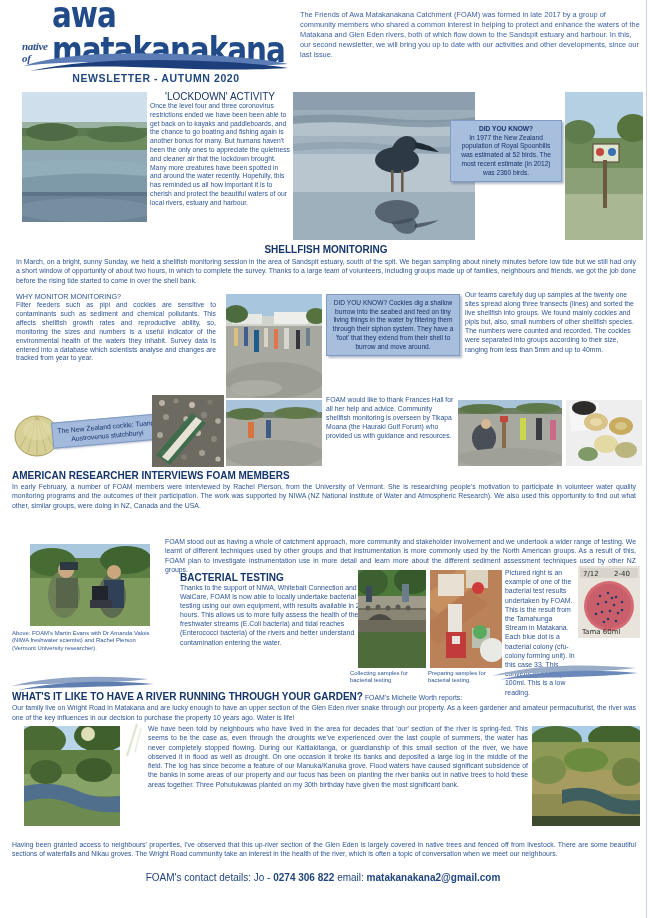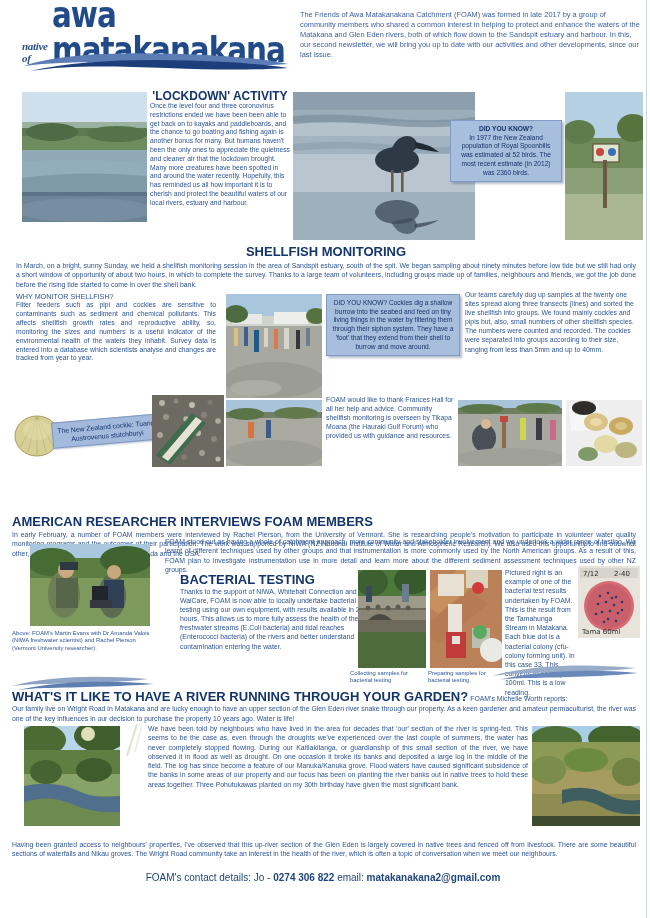--- a/index.html
+++ b/index.html
@@ -26,22 +26,22 @@
   
   .txt {
     color: #2d5596;
     font-size: 6.6px;
     line-height: 8.6px;
     text-align: justify;
   }
   .txt-left { text-align: left; }
   .hd {
     color: #14356b;
-    font-weight: bold;
-    font-size: 12px;
+    font-weight: normal;
+    font-size: 10px;
     line-height: 9px;
   }
   .hd-center { text-align: center; }
   
   .header {
     position: relative;
     height: 90px;
   }
   .logo-block {
     position: absolute;
@@ -128,21 +128,21 @@
   .callout .ct {
     font-size: 6.6px;
     line-height: 8.7px;
     text-align: center;
     padding: 4px 5px;
   }
   .callout b { display: block; }
   
   .sec-title {
     font-weight: bold;
-    font-size: 13px;
+    font-size: 10px;
     color: #14356b;
   }
   .caption {
     font-size: 5.9px;
     line-height: 7.4px;
     color: #2d5596;
   }
   
   .footer {
     position: absolute;
@@ -180,20 +180,21 @@
   <div class="header">
     <div class="logo-block">
       <div class="logo-line">
         <span class="logo-friends">native of</span>
         <span class="logo-main">awa matakanakana</span>
       </div>
       <svg class="swoosh" viewBox="0 0 268 26">
         <path d="M2,16 C40,2 120,1 200,6 C230,8 252,11 266,14 C240,16 200,16 150,14 C100,12 50,10 2,16 Z" fill="#5b7cb5"></path>
         <path d="M8,21 C60,9 130,8 205,12 C235,14 255,16 266,18 C236,20 195,20 145,18 C90,16 45,15 8,21 Z" fill="#1c3f7c"></path>
       </svg>
+      <div class="newsletter-line">NEWSLETTER - AUTUMN 2020</div>
     </div>
     <div class="intro">The Friends of Awa Matakanakana Catchment (FOAM) was formed in late 2017 by a group of community members who shared a  common interest in helping to protect and enhance the waters of the Matakana and Glen Eden rivers, both of which flow down to the Sandspit estuary and harbour. In this, our second newsletter, we will bring you up to date with our activities and other developments, since our last issue.</div>
   </div>
 
   <div style="position:absolute;left:22px;top:92px;width:125px;height:130px;" class="photo">
     <svg viewBox="0 0 125 130" width="125" height="130">
       <rect width="125" height="130" fill="#b9cfe0"></rect>
       <rect y="0" width="125" height="34" fill="#cfe0ec"></rect>
       <rect y="30" width="125" height="8" fill="#9ab3a0"></rect>
       <rect y="36" width="125" height="10" fill="#5c7a52"></rect>
@@ -260,21 +261,21 @@
       <ellipse cx="68" cy="36" rx="16" ry="14" fill="#57743f"></ellipse>
     </svg>
   </div>
 
   <div style="position:absolute;left:16px;top:244px;width:620px;">
     <div class="sec-title" style="text-align:center;">SHELLFISH MONITORING</div>
     <div class="txt" style="margin-top:2px;font-size:6.9px;line-height:9.3px;">In March, on a bright, sunny Sunday, we held a shellfish monitoring session in the area of Sandspit estuary, south of the spit. We began sampling about ninety minutes before low tide but we still had only a short window of opportunity of about two hours, in which to complete the survey. Thanks to a large team of volunteers, including groups made up of families, neighbours and friends, we got the job done before the rising tide started to come in over the shell bank.</div>
   </div>
 
   <div style="position:absolute;left:16px;top:292px;width:200px;">
-    <div class="hd" style="font-weight:normal;font-size:7.2px;color:#2d5596;">WHY MONITOR SHELLFISH?</div>
+    <div class="hd" style="font-weight:normal;font-size:7.2px;color:#2d5596;">WHY MONITOR MONITORING?</div>
     <div class="txt" style="font-size:6.8px;line-height:8.9px;">Filter feeders such as pipi and cockles are sensitive to contaminants such as sediment and chemical pollutants. This affects shellfish growth rates and reproductive ability, so, monitoring the sizes and numbers is a useful indicator of the environmental health of the waters they inhabit. Survey data is entered into a database which scientists analyse and changes are tracked from year to year.</div>
   </div>
 
   <div style="position:absolute;left:12px;top:412px;width:50px;height:46px;">
     <svg viewBox="0 0 50 46" width="50" height="46">
       <ellipse cx="25" cy="24" rx="22" ry="20" fill="#d6cf96" stroke="#a89b5d" stroke-width="1"></ellipse>
       <path d="M25,4 L8,36" stroke="#bdb277" stroke-width="0.8" fill="none"></path>
       <path d="M25,4 L16,40" stroke="#bdb277" stroke-width="0.8" fill="none"></path>
       <path d="M25,4 L25,44" stroke="#bdb277" stroke-width="0.8" fill="none"></path>
       <path d="M25,4 L34,40" stroke="#bdb277" stroke-width="0.8" fill="none"></path>
@@ -389,21 +390,21 @@
       <ellipse cx="30" cy="22" rx="12" ry="9" fill="#d9c387"></ellipse>
       <ellipse cx="55" cy="26" rx="12" ry="9" fill="#c8ab5f"></ellipse>
       <ellipse cx="40" cy="44" rx="12" ry="9" fill="#e2d9a3"></ellipse>
       <ellipse cx="60" cy="50" rx="11" ry="8" fill="#bbb67f"></ellipse>
       <ellipse cx="22" cy="54" rx="10" ry="7" fill="#7f9a68"></ellipse>
       <ellipse cx="30" cy="22" rx="6" ry="4" fill="#efe3b7" opacity="0.7"></ellipse>
       <ellipse cx="55" cy="26" rx="6" ry="4" fill="#ded09a" opacity="0.7"></ellipse>
     </svg>
   </div>
 
-  <div style="position:absolute;left:12px;top:470px;width:624px;margin-top:44px;">
+  <div style="position:absolute;left:12px;top:470px;width:624px;">
     <div class="sec-title">AMERICAN RESEARCHER INTERVIEWS FOAM MEMBERS</div>
     <div class="txt" style="margin-top:1px;font-size:6.9px;line-height:9.3px;">In early February, a number of FOAM members were interviewed by Rachel Pierson,  from the University of Vermont. She is researching people's motivation to participate in volunteer water quality monitoring programs and the outcomes of their participation. The work was supported by NIWA (NZ National Institute of Water and Atmospheric Research). We also used this opportunity to find out what other, similar groups, were doing in NZ, Canada and the USA.</div>
   </div>
 
   <div style="position:absolute;left:30px;top:544px;width:120px;height:82px;" class="photo">
     <svg viewBox="0 0 120 82" width="120" height="82">
       <rect width="120" height="82" fill="#8fa873"></rect>
       <rect width="120" height="18" fill="#a9c8dd"></rect>
       <rect y="14" width="120" height="24" fill="#5c7e43"></rect>
       <rect y="34" width="120" height="48" fill="#7d9a5c"></rect>

